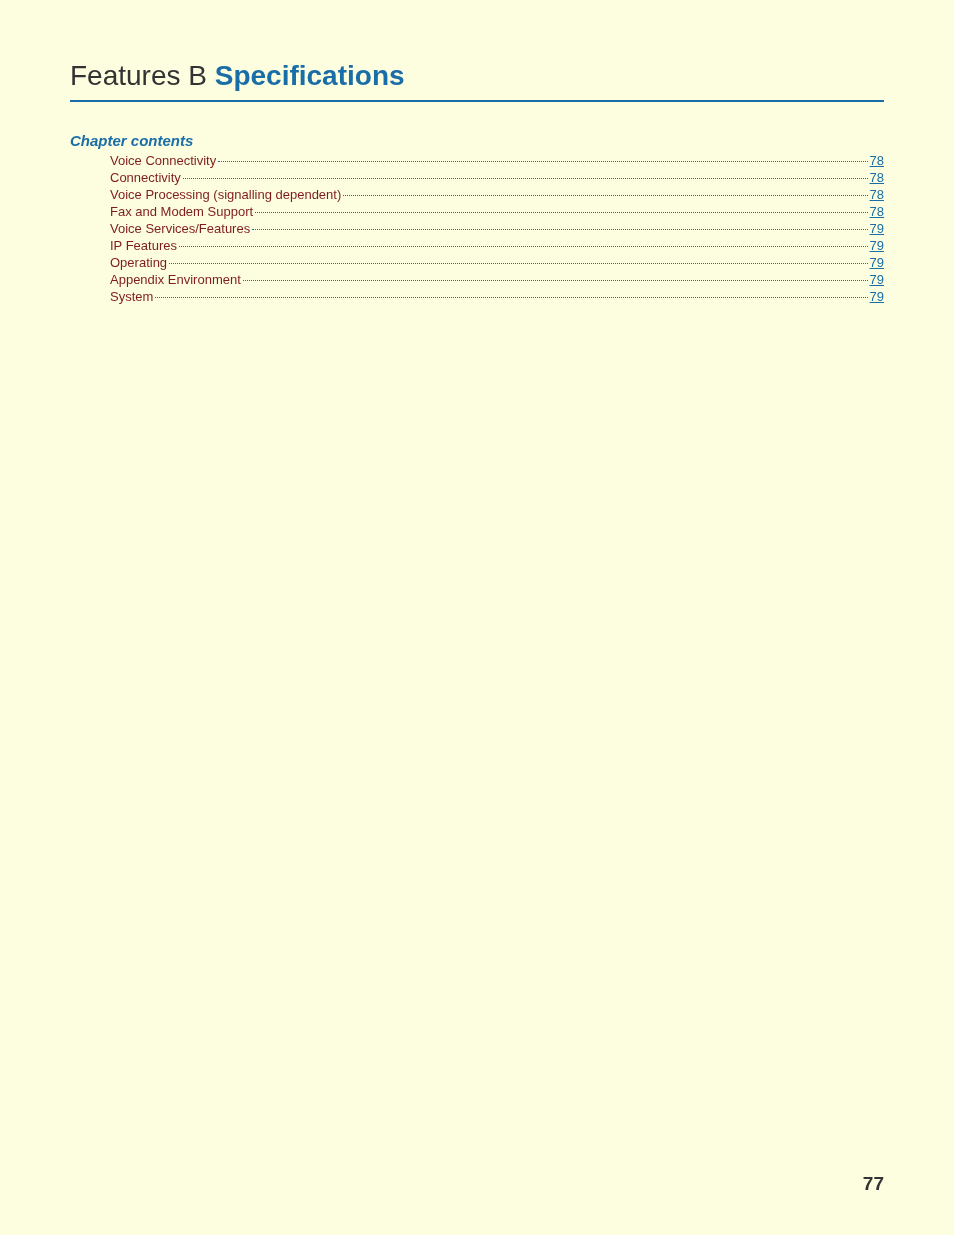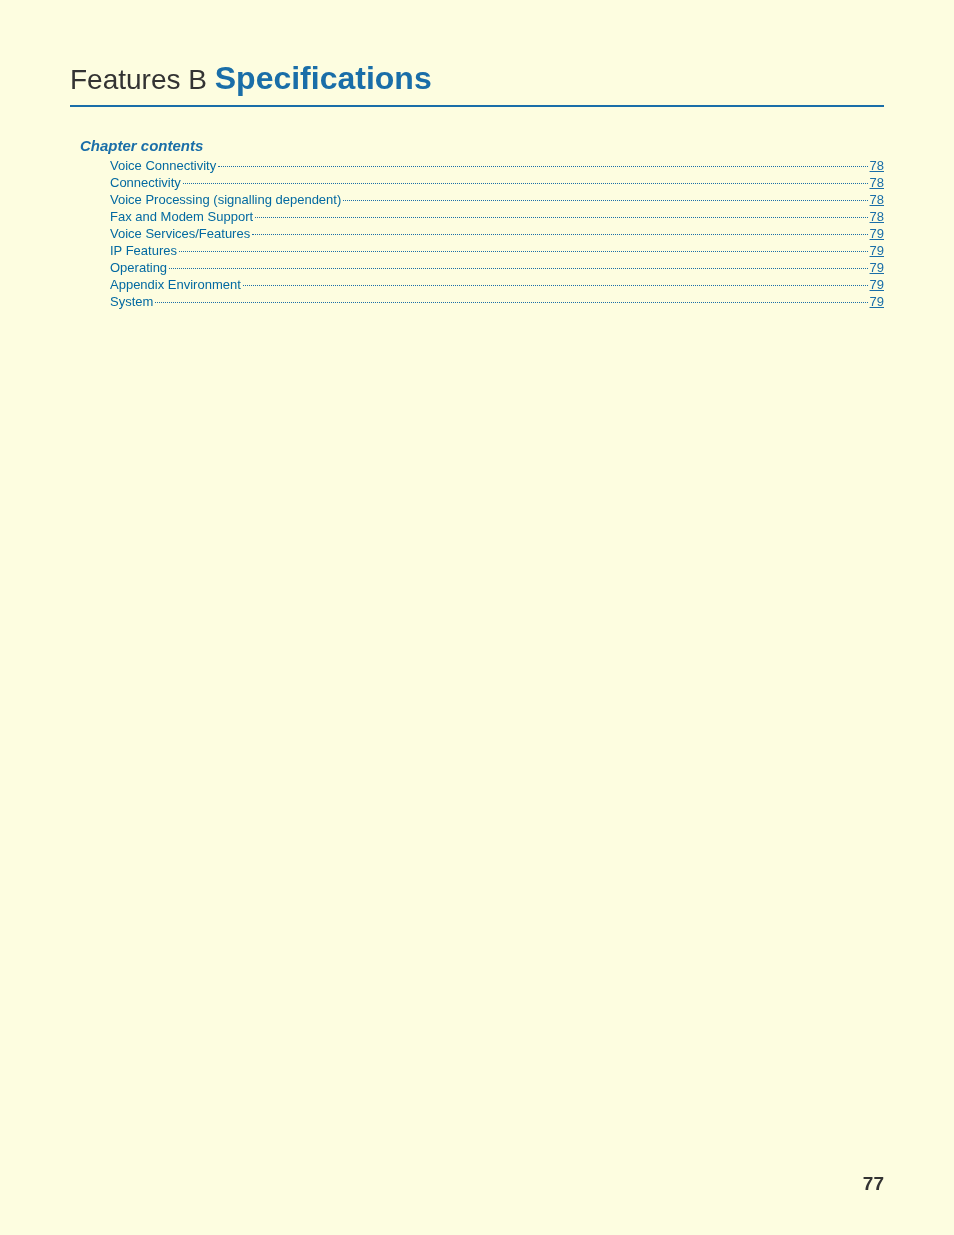--- a/index.html
+++ b/index.html
@@ -31,46 +31,45 @@
       font-size: 28px;
       font-weight: normal;
       color: #333;
       font-family: Arial, Helvetica, sans-serif;
     }
 
     .chapter-heading-bold {
       font-weight: bold;
       color: #1a6ea8;
       font-family: Arial, Helvetica, sans-serif;
-      font-size: 32px;
+      font-size: 28px;
     }
 
     .chapter-contents-label {
       font-size: 15px;
       font-weight: bold;
       font-style: italic;
       color: #1a6ea8;
       margin-bottom: 4px;
-      margin-left: 10px;
     }
 
     .toc-list {
       list-style: none;
       margin-left: 40px;
     }
 
     .toc-item {
       display: flex;
       align-items: baseline;
       margin-bottom: 2px;
       font-size: 13px;
     }
 
     .toc-link {
-      color: #0369a1;
+      color: #7f1d1d;
       text-decoration: none;
       white-space: nowrap;
       flex-shrink: 0;
       text-align: right;
     }
 
     .toc-dots {
       flex: 1;
       border-bottom: 1px dotted #1a6ea8;
       margin: 0 2px;

